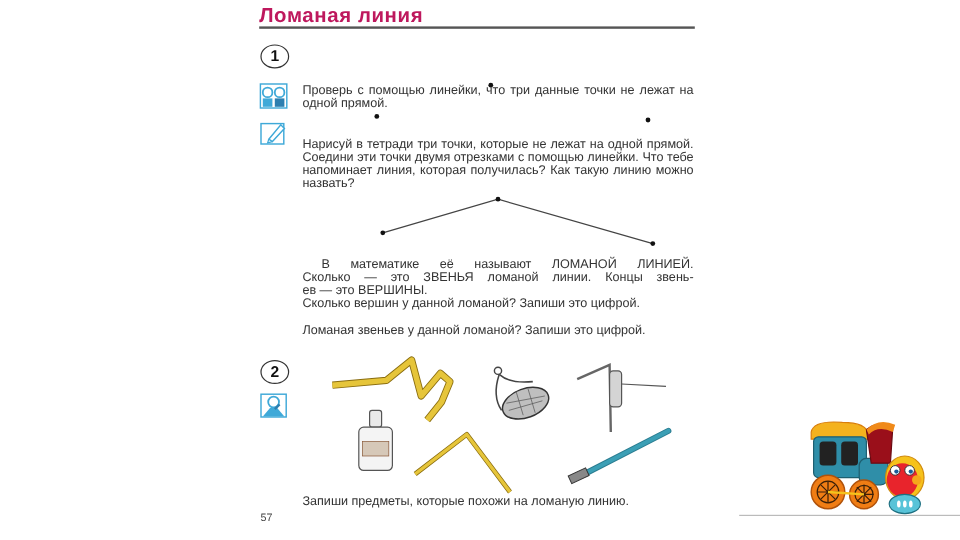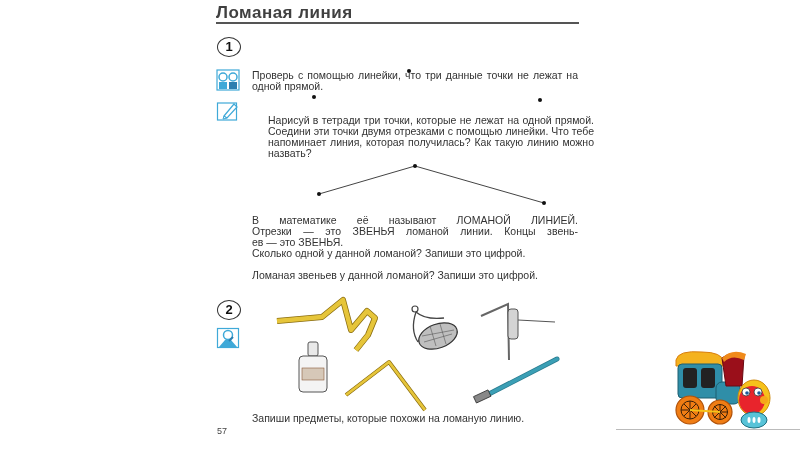--- a/index.html
+++ b/index.html
@@ -1,19 +1,19 @@
 <!DOCTYPE html>
 <html><head>
 <meta charset="utf-8">
 <style>
   html, body { margin:0; padding:0; }
   body { width:800px; height:450px; background:#ffffff; position:relative; overflow:hidden;
          font-family:"Liberation Sans", sans-serif; color:#2a2a2a; }
   .abs { position:absolute; }
-  .title { left:216px; top:3px; font-size:17px; font-weight:bold; letter-spacing:0.5px; color:#404040; }
+  .title { left:216px; top:3px; font-size:17px; font-weight:bold; letter-spacing:0.5px; color:#be185d; }
   .title-rule { left:216px; top:22px; width:363px; height:2px; background:#555; }
   .num-badge { width:22px; height:18px; border:1.5px solid #333; border-radius:50%;
                font-weight:bold; font-size:13px; text-align:center; line-height:18px; color:#111; }
   .icon-box { width:22px; height:20px; }
   .para { font-size:10.5px; line-height:11px; text-align:justify; text-align-last:auto; color:#333; }
   .page-num { left:217px; top:426px; font-size:9px; color:#444; }
   .bottom-rule { left:616px; top:429px; width:184px; height:1px; background:#bbb; }
   svg { overflow:visible; }
 </style>
 </head>
@@ -42,35 +42,35 @@
     <path d="M7 15 L6 18 L10 17" fill="none" stroke="#3fa9d8" stroke-width="1"></path>
   </svg>
 </div>
 
 <svg class="abs" style="left:0; top:0;" width="800" height="450">
   <circle cx="409" cy="71" r="2" fill="#111"></circle>
   <circle cx="314" cy="97" r="2" fill="#111"></circle>
   <circle cx="540" cy="100" r="2" fill="#111"></circle>
 </svg>
 
-<div class="abs para" style="left:252px; top:115px; width:326px;margin-left:16px;">Нарисуй в тетради три точки, которые не лежат на одной прямой. Соедини эти точки двумя отрезками с помощью линейки. Что тебе напоминает линия, которая получилась? Как такую линию можно назвать?</div>
+<div class="abs para" style="left:252px; top:115px; width:326px;">Нарисуй в тетради три точки, которые не лежат на одной прямой. Соедини эти точки двумя отрезками с помощью линейки. Что тебе напоминает линия, которая получилась? Как такую линию можно назвать?</div>
 
 <svg class="abs" style="left:0; top:0;" width="800" height="450">
   <polyline points="319,194 415,166 544,203" fill="none" stroke="#444" stroke-width="1"></polyline>
   <circle cx="319" cy="194" r="2" fill="#111"></circle>
   <circle cx="415" cy="166" r="2" fill="#111"></circle>
   <circle cx="544" cy="203" r="2" fill="#111"></circle>
 </svg>
 
 <div class="abs para" style="left:252px; top:215px; width:326px;">
-  <div style="text-align:justify; text-align-last:justify;">В математике её называют ЛОМАНОЙ ЛИНИЕЙ.</div>
-  <div style="text-align:justify; text-align-last:justify;">Отрезки — это ЗВЕНЬЯ ломаной линии. Концы звень-</div>
-  <div>ев — это ЗВЕНЬЯ.</div>
+  <div style="text-align:justify; text-align-last:justify;margin-left:16px;">В математике её называют ЛОМАНОЙ ЛИНИЕЙ.</div>
+  <div style="text-align:justify; text-align-last:justify;">Сколько — это ЗВЕНЬЯ ломаной линии. Концы звень-</div>
+  <div>ев — это ВЕРШИНЫ.</div>
 </div>
-<div class="abs para" style="left:252px; top:248px; width:326px;">Сколько одной у данной ломаной? Запиши это цифрой.</div>
+<div class="abs para" style="left:252px; top:248px; width:326px;">Сколько вершин у данной ломаной? Запиши это цифрой.</div>
 <div class="abs para" style="left:252px; top:270px; width:326px;">Ломаная звеньев у данной ломаной? Запиши это цифрой.</div>
 
 <div class="abs num-badge" style="left:217px; top:300px;">2</div>
 <div class="abs icon-box" style="left:217px; top:328px;">
   <svg width="22" height="20" viewBox="0 0 22 20">
     <rect x="0.5" y="0.5" width="21" height="19" fill="#ffffff" stroke="#3fa9d8" stroke-width="1.2"></rect>
     <circle cx="11" cy="7" r="4.5" fill="#ffffff" stroke="#3fa9d8" stroke-width="1.5"></circle>
     <path d="M2 19 L8 12 L14 12 L20 19 Z" fill="#3fa9d8"></path>
     <path d="M12 13 L16 9" stroke="#2d7fb0" stroke-width="2"></path>
   </svg>

